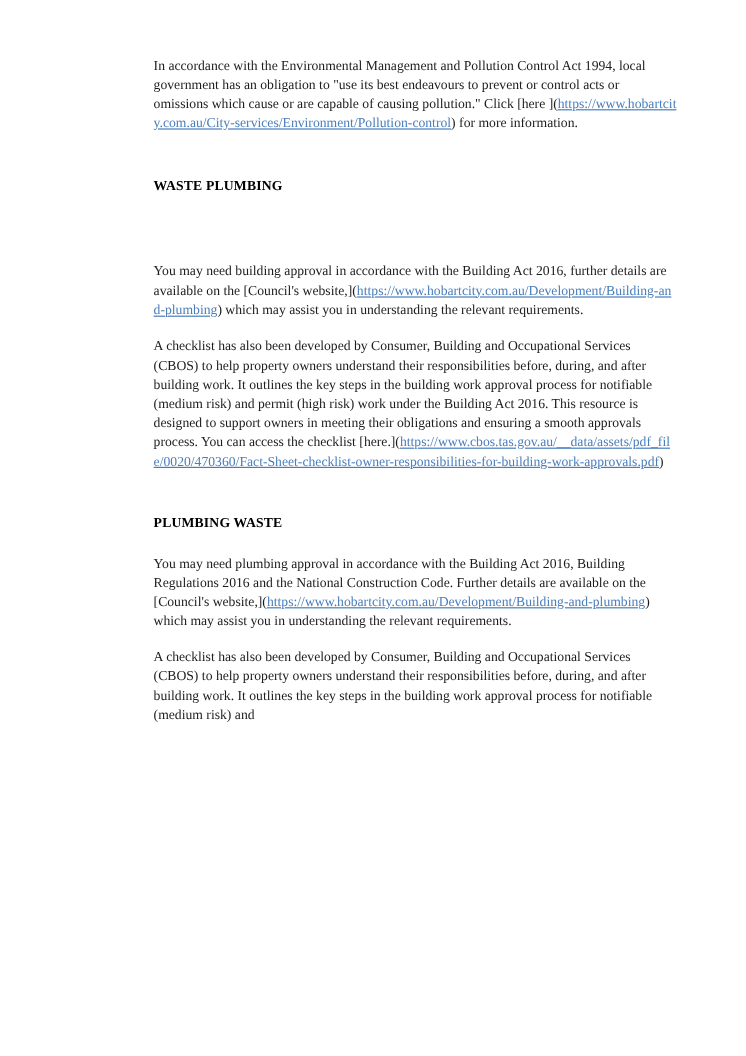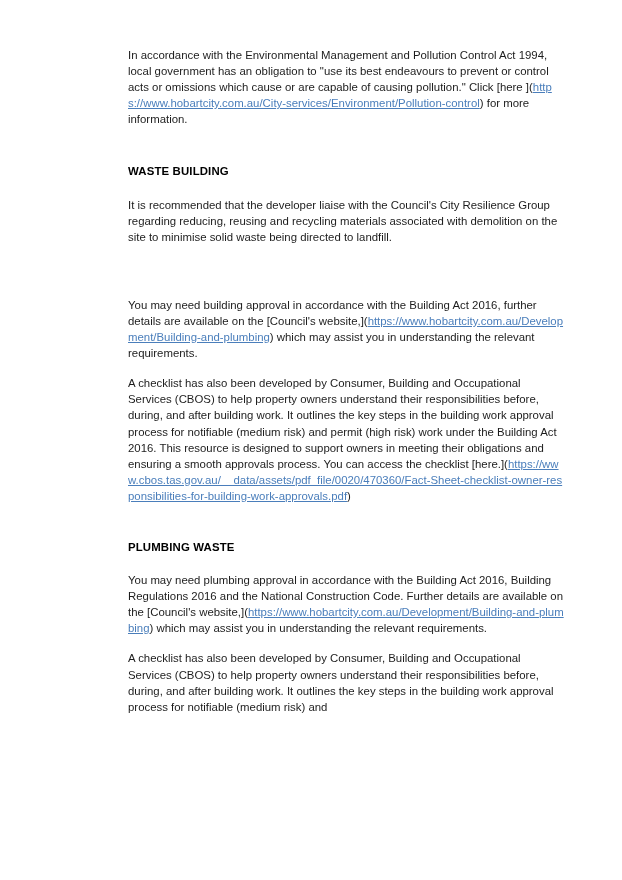--- a/index.html
+++ b/index.html
@@ -6,21 +6,21 @@
     margin: 0;
     padding: 0;
     background: #ffffff;
   }
   .page {
     position: relative;
     width: 622px;
     height: 880px;
     background: #ffffff;
     overflow: hidden;
-    font-family: Liberation Sans, sans-serif;
+    font-family: Liberation Serif, serif;
     color: #1a1a1a;
   }
   .content {
     position: absolute;
     left: 128px;
     top: 47px;
     width: 436px;
   }
   p.para {
     margin: 0 0 14px 0;
@@ -55,25 +55,24 @@
 </head>
 <body>
 
 <div class="page">
   <div class="content">
 
     <p class="para"><span>In accordance with the Environmental Management and Pollution Control Act 1994, local government has an obligation to "use its best endeavours to prevent or control acts or omissions which cause or are capable of causing pollution." Click [here ](</span><span class="link">https://www.hobartcity.com.au/City-services/Environment/Pollution-control</span><span>) for more information.</span></p>
 
     <div class="spacer-before-heading"></div>
 
-    <h2 class="heading">WASTE BUILDING</h2>
+    <h2 class="heading">WASTE PLUMBING</h2>
 
     <div class="spacer-after-heading"></div>
 
-    <p class="para">It is recommended that the developer liaise with the Council's City Resilience Group regarding reducing, reusing and recycling materials associated with demolition on the site to minimise solid waste being directed to landfill.</p>
 
 
     <div class="spacer-section"></div>
 
 
     <div class="spacer-after-heading"></div>
 
     <p class="para"><span>You may need building approval in accordance with the Building Act 2016, further details are available on the [Council's website,](</span><span class="link">https://www.hobartcity.com.au/Development/Building-and-plumbing</span><span>) which may assist you in understanding the relevant requirements.</span></p>
 
     <p class="para"><span>A checklist has also been developed by Consumer, Building and Occupational Services (CBOS) to help property owners understand their responsibilities before, during, and after building work. It outlines the key steps in the building work approval process for notifiable (medium risk) and permit (high risk) work under the Building Act 2016. This resource is designed to support owners in meeting their obligations and ensuring a smooth approvals process. You can access the checklist [here.](</span><span class="link">https://www.cbos.tas.gov.au/__data/assets/pdf_file/0020/470360/Fact-Sheet-checklist-owner-responsibilities-for-building-work-approvals.pdf</span><span>)</span></p>

